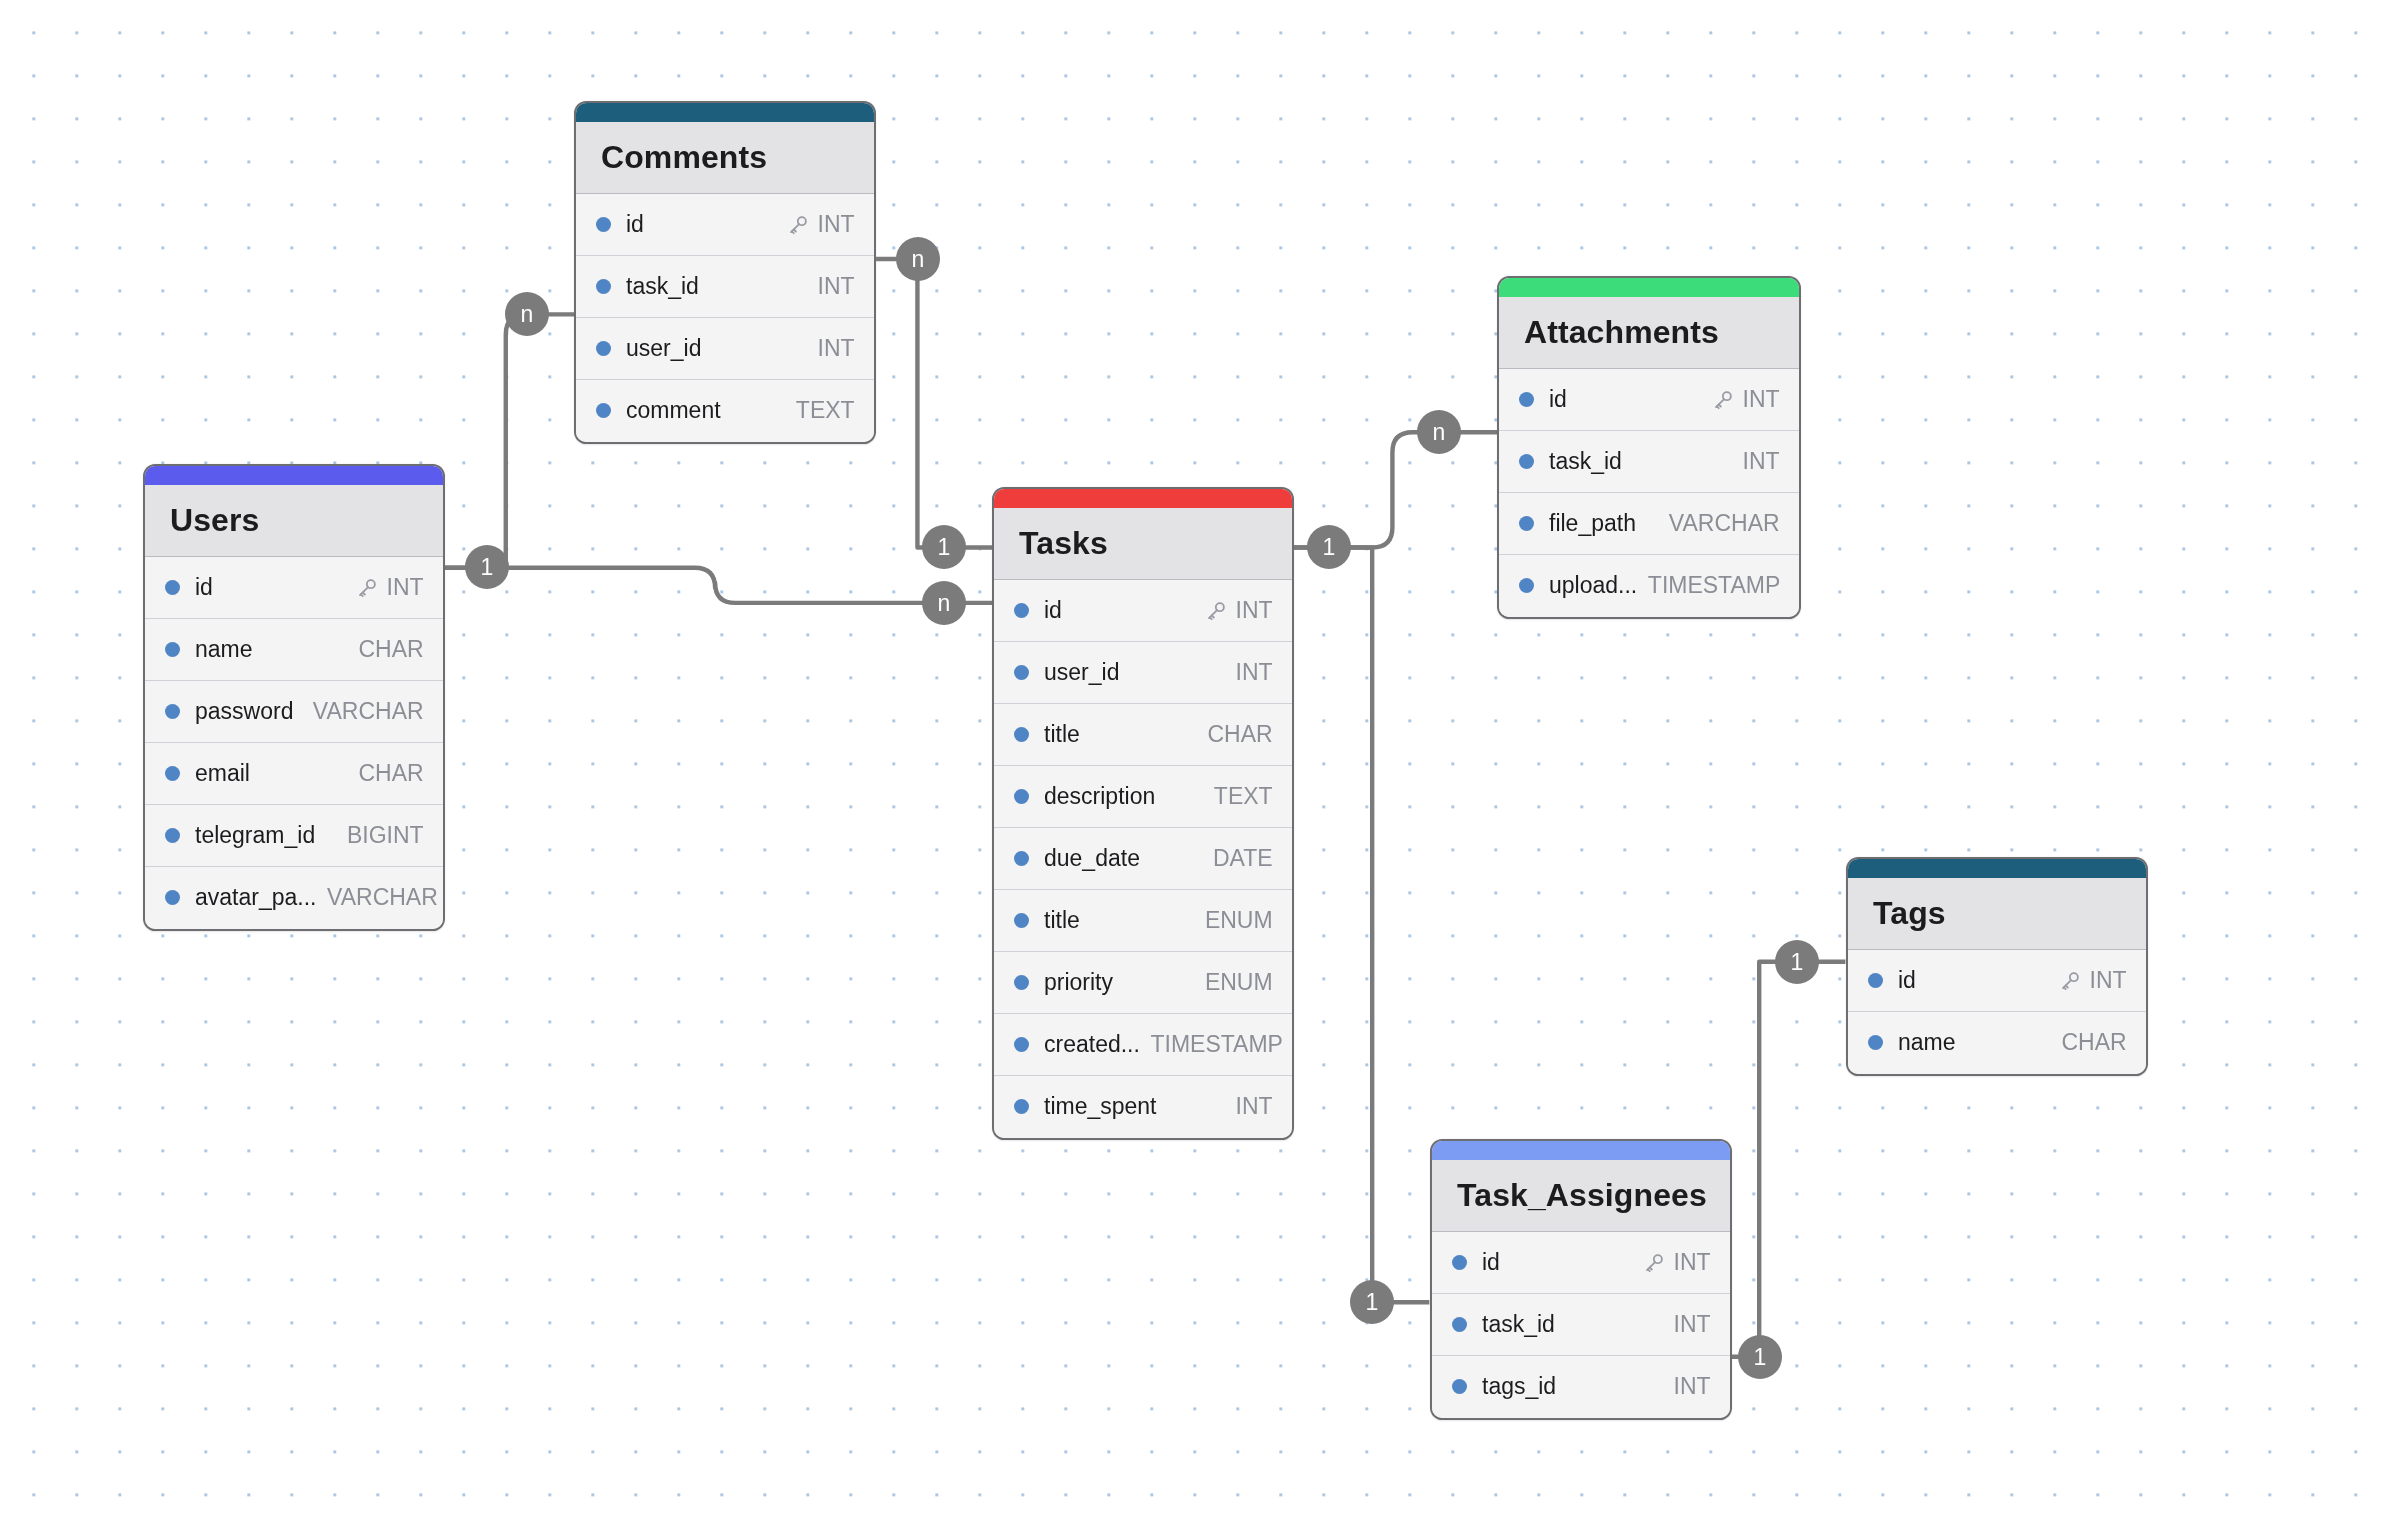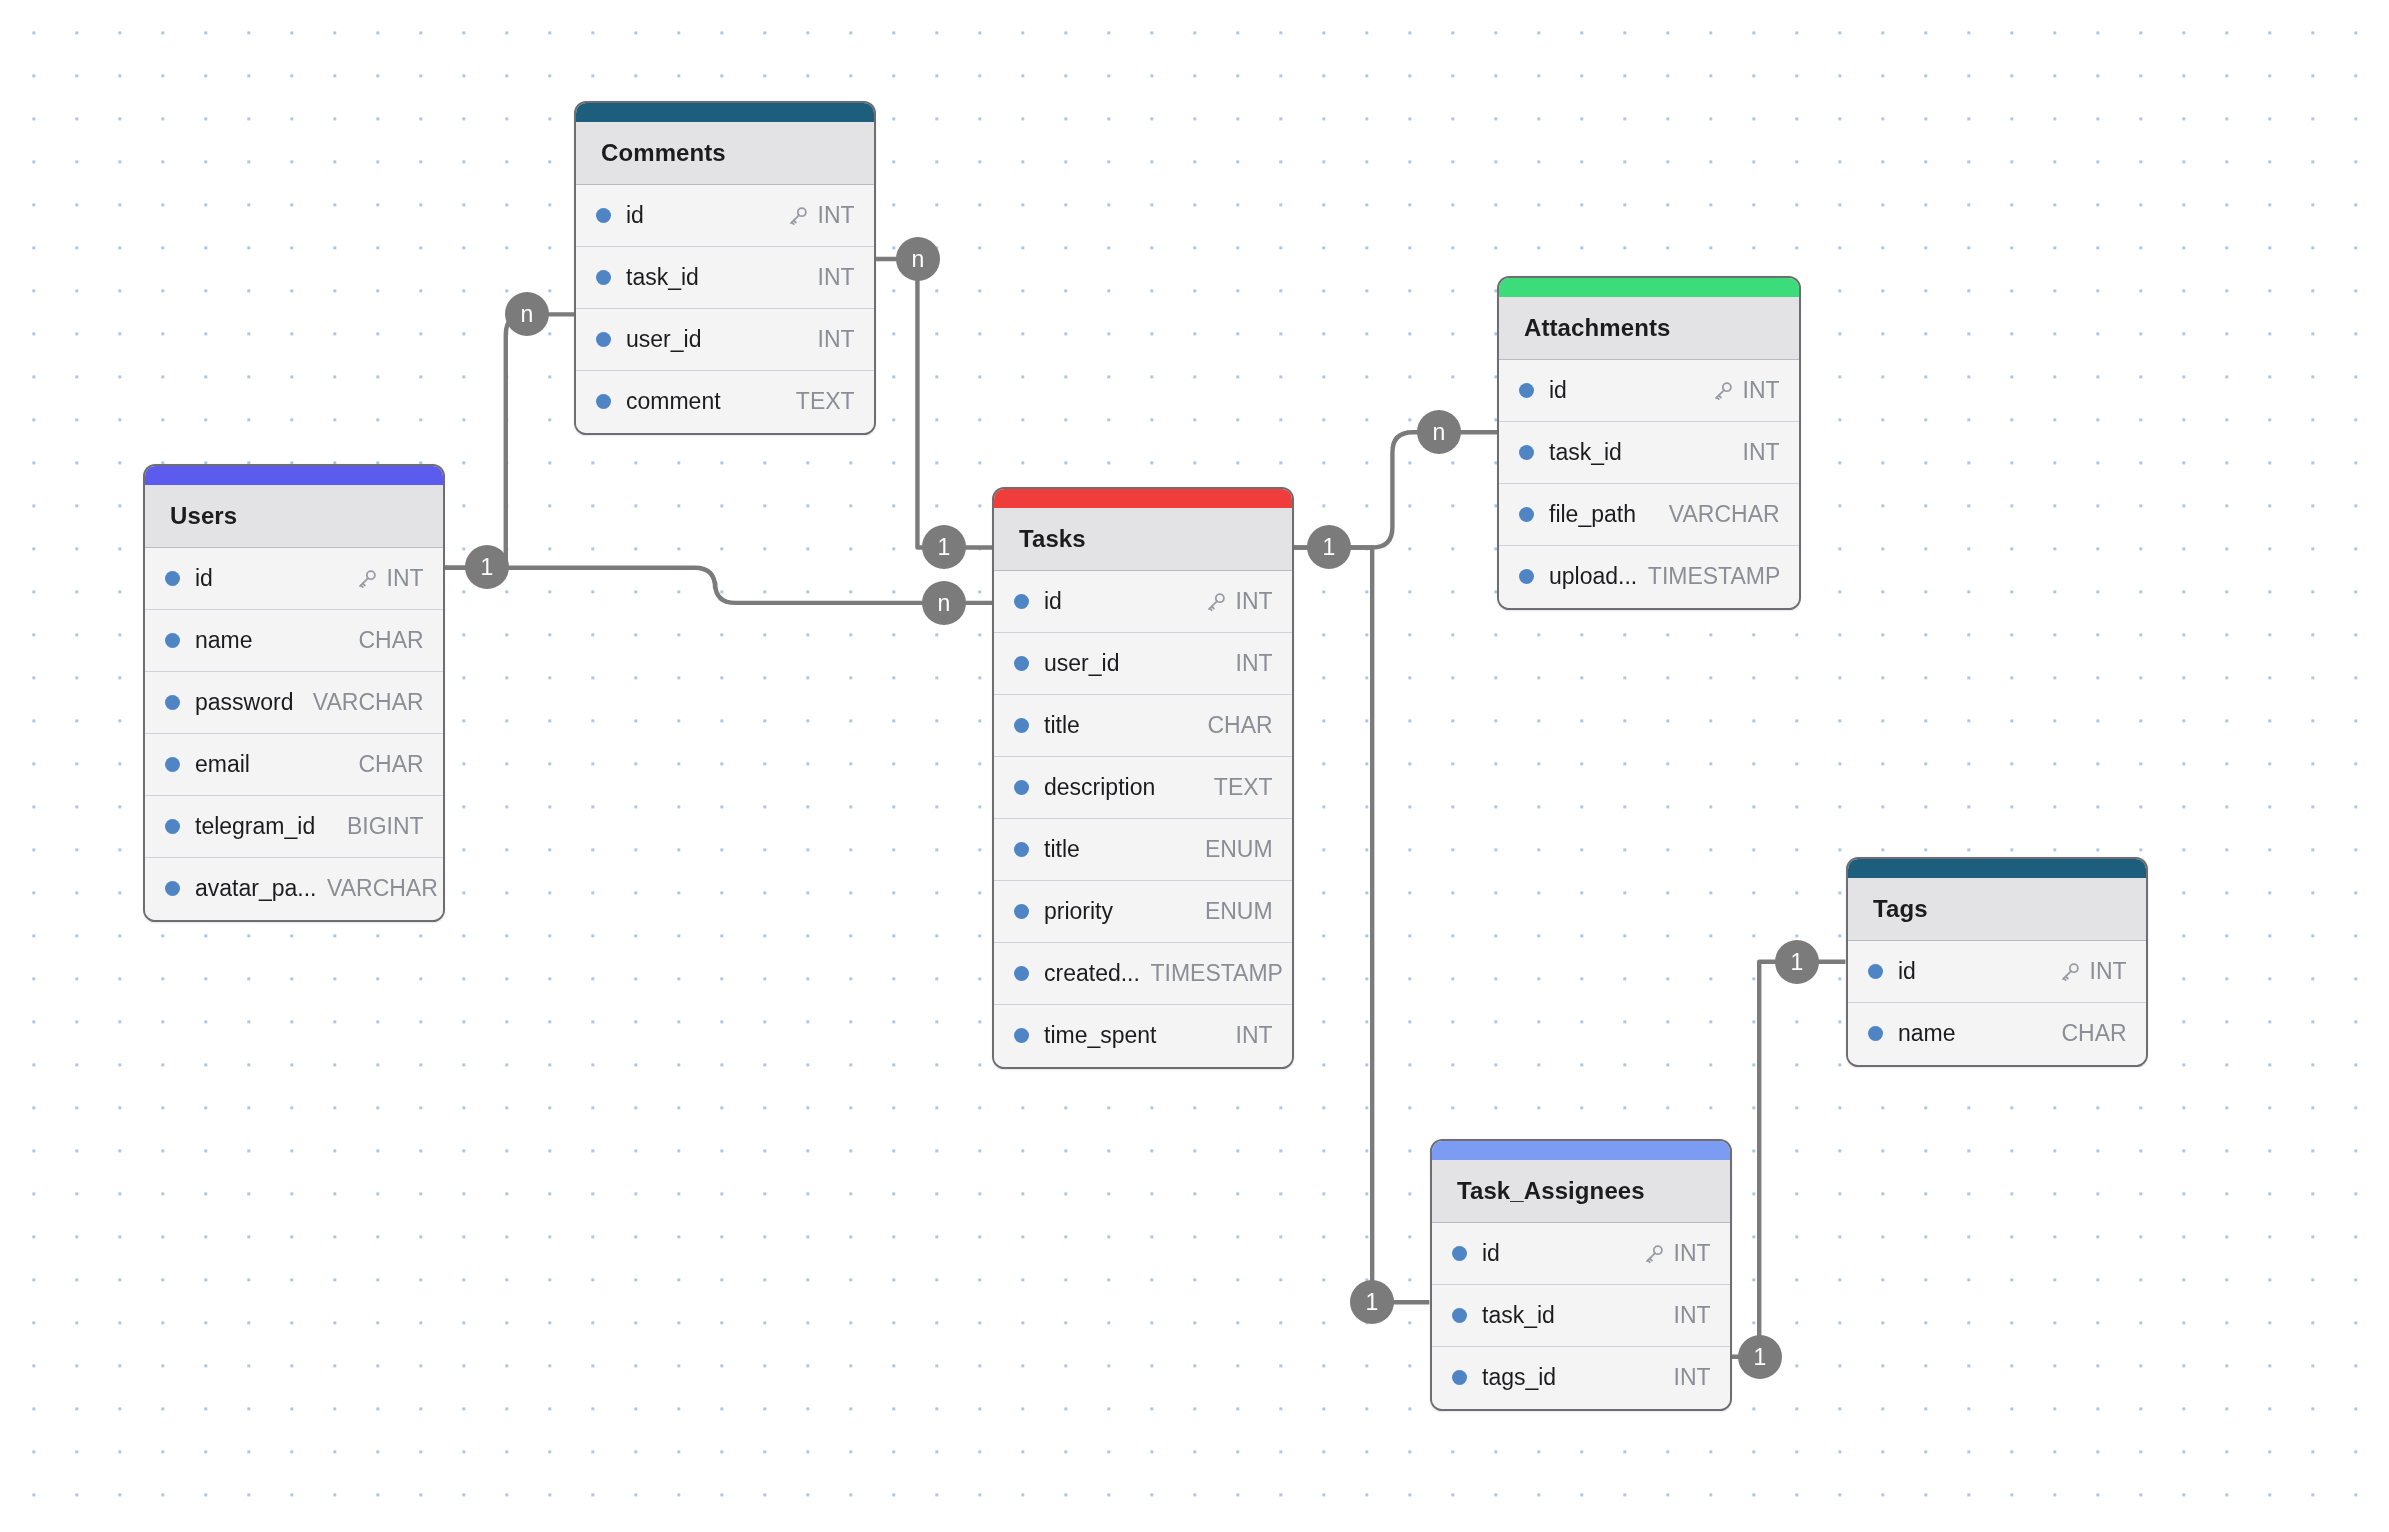--- a/index.html
+++ b/index.html
@@ -43,21 +43,21 @@
     background:#f4f4f5;
     box-sizing:border-box;
     overflow:hidden;
     z-index:4;
     box-shadow:0 0.9px 1.8px rgba(0,0,0,0.10);
   }
   .accent{height:19.4px;width:100%;}
   .entity-title{
     background:#e3e3e5;
     color:#1c1c1e;
-    font-size:24px;
+    font-size:32px;
     font-weight:bold;
     padding:16.7px 0 16.7px 25px;
     letter-spacing:0.1px;
     box-sizing:border-box;
     border-bottom:1.8px solid #b9bbc0;
   }
   .field{
     display:flex;
     align-items:center;
     height:62px;
@@ -240,20 +240,28 @@
           <span class="ftype">
             <span>CHAR</span>
           </span>
         </div>
         <div class="field">
           <span class="fdot"></span>
           <span class="fname">description</span>
           <span class="fspacer"></span>
           <span class="ftype">
             <span>TEXT</span>
+          </span>
+        </div>
+        <div class="field">
+          <span class="fdot"></span>
+          <span class="fname">due_date</span>
+          <span class="fspacer"></span>
+          <span class="ftype">
+            <span>DATE</span>
           </span>
         </div>
         <div class="field">
           <span class="fdot"></span>
           <span class="fname">title</span>
           <span class="fspacer"></span>
           <span class="ftype">
             <span>ENUM</span>
           </span>
         </div>

